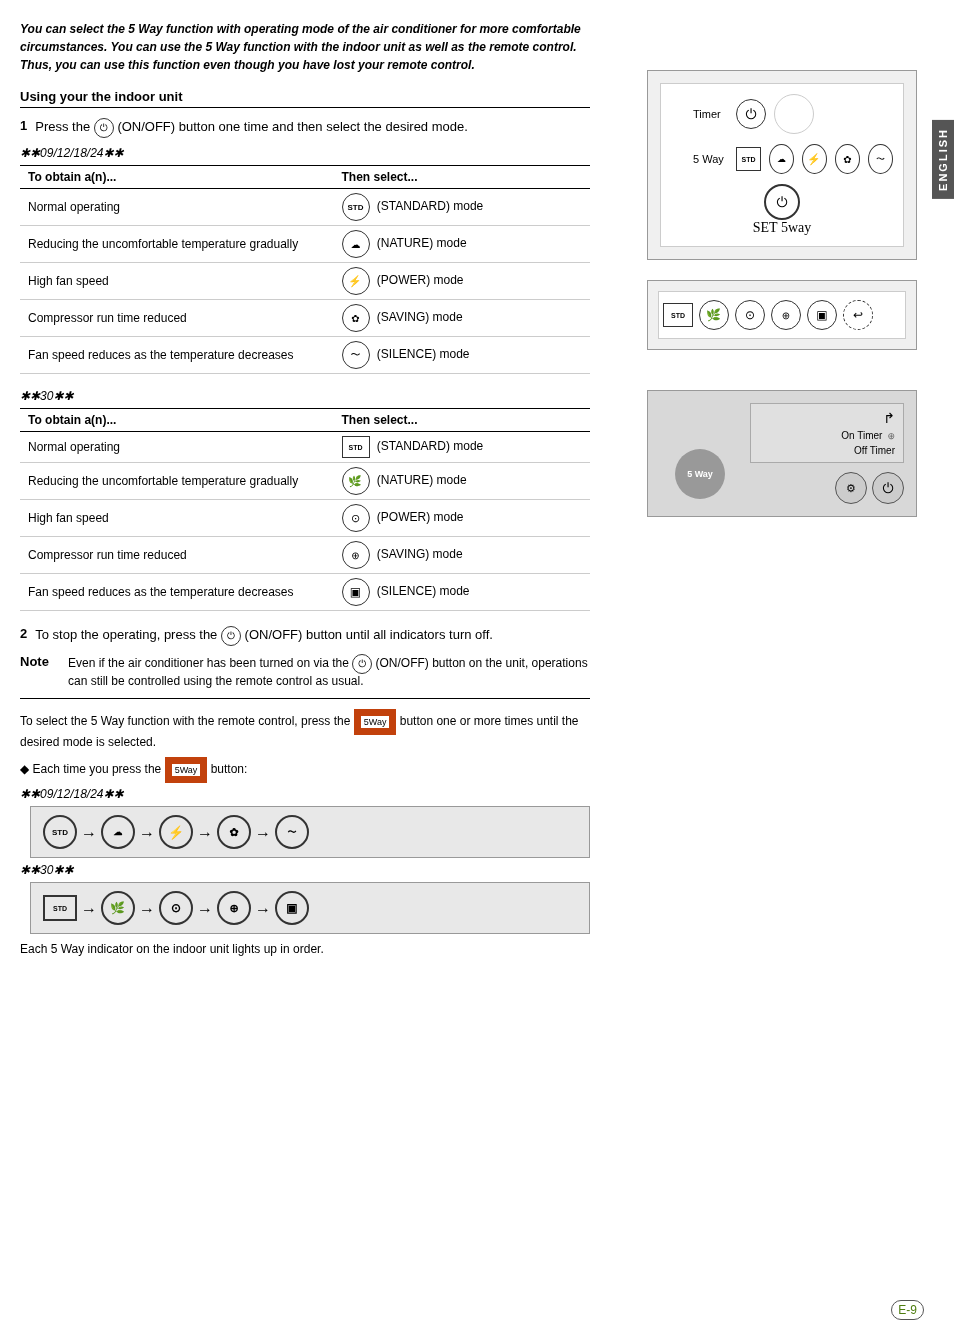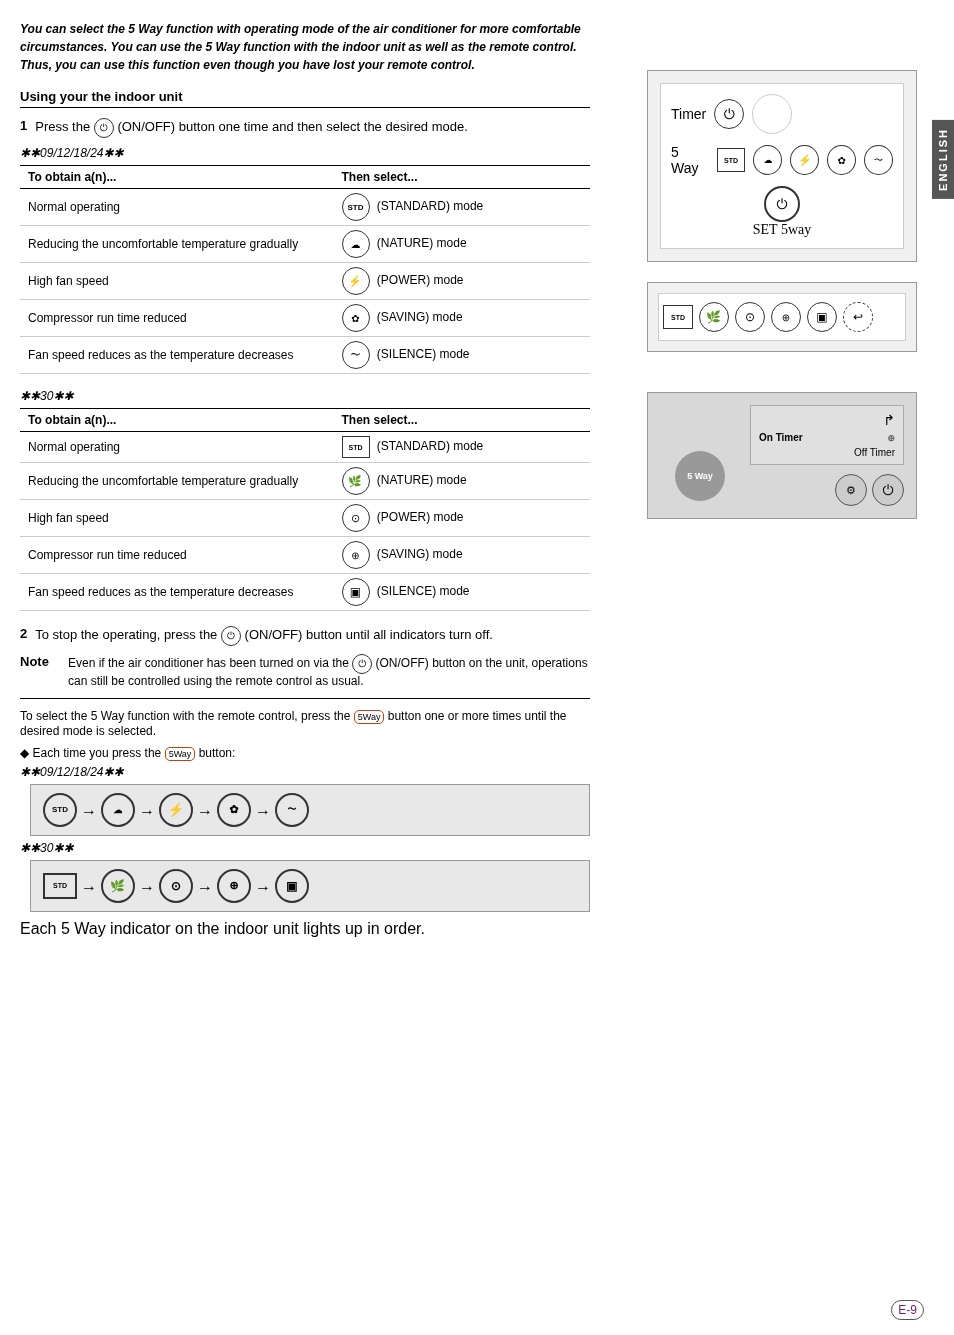--- a/index.html
+++ b/index.html
@@ -181,33 +181,34 @@
       border: 2px solid #333;
       font-size: 8px;
     }
 
     .arrow {
       font-size: 16px;
       color: #000;
     }
 
     .bottom-note {
-      font-size: 16px;
+      font-size: 12px;
       margin-top: 5px;
     }
 
     .diag-row {
       display: flex;
       align-items: center;
       gap: 8px;
     }
 
     .diag-label {
-      font-size: 14px;
+      font-size: 11px;
       min-width: 35px;
+      margin-left: 22px;
     }
 
     .diag-icon {
       display: inline-flex;
       align-items: center;
       justify-content: center;
       width: 30px;
       height: 30px;
       border: 1.5px solid #333;
       border-radius: 50%;
@@ -256,21 +257,21 @@
       padding: 8px 4px;
       border: 1px solid #ccc;
       background: #fff;
     }
 
     .page-num {
       position: absolute;
       bottom: 15px;
       right: 30px;
       font-size: 12px;
-      color: #701a75;
+      color: #4d7c0f;
       border: 1px solid #555;
       padding: 2px 6px;
       border-radius: 10px;
     }
 
     .inline-icon {
       display: inline-flex;
       align-items: center;
       justify-content: center;
       width: 20px;
@@ -278,25 +279,25 @@
       border: 1px solid #333;
       border-radius: 50%;
       font-size: 10px;
       vertical-align: middle;
     }
 
     .sway-inline {
       display: inline-flex;
       align-items: center;
       justify-content: center;
-      border: 1px solid #c2410c;
+      border: 7px solid #c2410c;
       font-size: 9px;
       padding: 1px 3px;
       vertical-align: middle;
-      border-radius: 5px;
+      border-radius: 0;
     }
 
     .seq-box {
       background: #e8e8e8;
       border: 1px solid #999;
       padding: 8px 12px;
       margin: 5px 0 5px 10px;
       display: flex;
       align-items: center;
       gap: 4px;
@@ -514,21 +515,21 @@
 
         <div style="display:flex; flex-direction:column; align-items:center; justify-content:flex-end; padding-bottom:5px; width:80px;">
           <div style="width:50px; height:50px; background:#999; border-radius:50%; display:flex; align-items:center; justify-content:center; font-size:9px; font-weight:bold; color:#fff;">5 Way</div>
         </div>
 
         <div style="flex:1; display:flex; flex-direction:column; gap:5px;">
           <div style="background:#e0e0e0; border:1px solid #aaa; padding:6px 8px; display:flex; flex-direction:column; gap:4px;">
             <div style="display:flex; align-items:center; gap:5px; font-size:10px; justify-content:flex-end;">
               <span style="font-size:14px;">↱</span>
             </div>
-            <div style="display:flex; align-items:center; font-size:10px; font-weight:bold; justify-content:space-between; gap:5px;">
+            <div style="display:flex; align-items:center; font-size:10px; font-weight:normal; justify-content:flex-end; gap:5px;">
               <span>On Timer</span>
               <span style="font-size:9px; color:#666;">⊕</span>
             </div>
             <div style="display:flex; align-items:center; font-size:10px; font-weight:normal; justify-content:flex-end; gap:5px;">
               <span>Off Timer</span>
             </div>
           </div>
           <div style="display:flex; align-items:center; justify-content:flex-end; gap:5px; padding-top:4px;">
             <div style="width:32px; height:32px; border:1.5px solid #555; border-radius:50%; display:flex; align-items:center; justify-content:center; font-size:11px; background:#ccc;">⚙</div>
             <div style="width:32px; height:32px; border:1.5px solid #555; border-radius:50%; display:flex; align-items:center; justify-content:center; font-size:14px; background:#ccc;">⏻</div>

